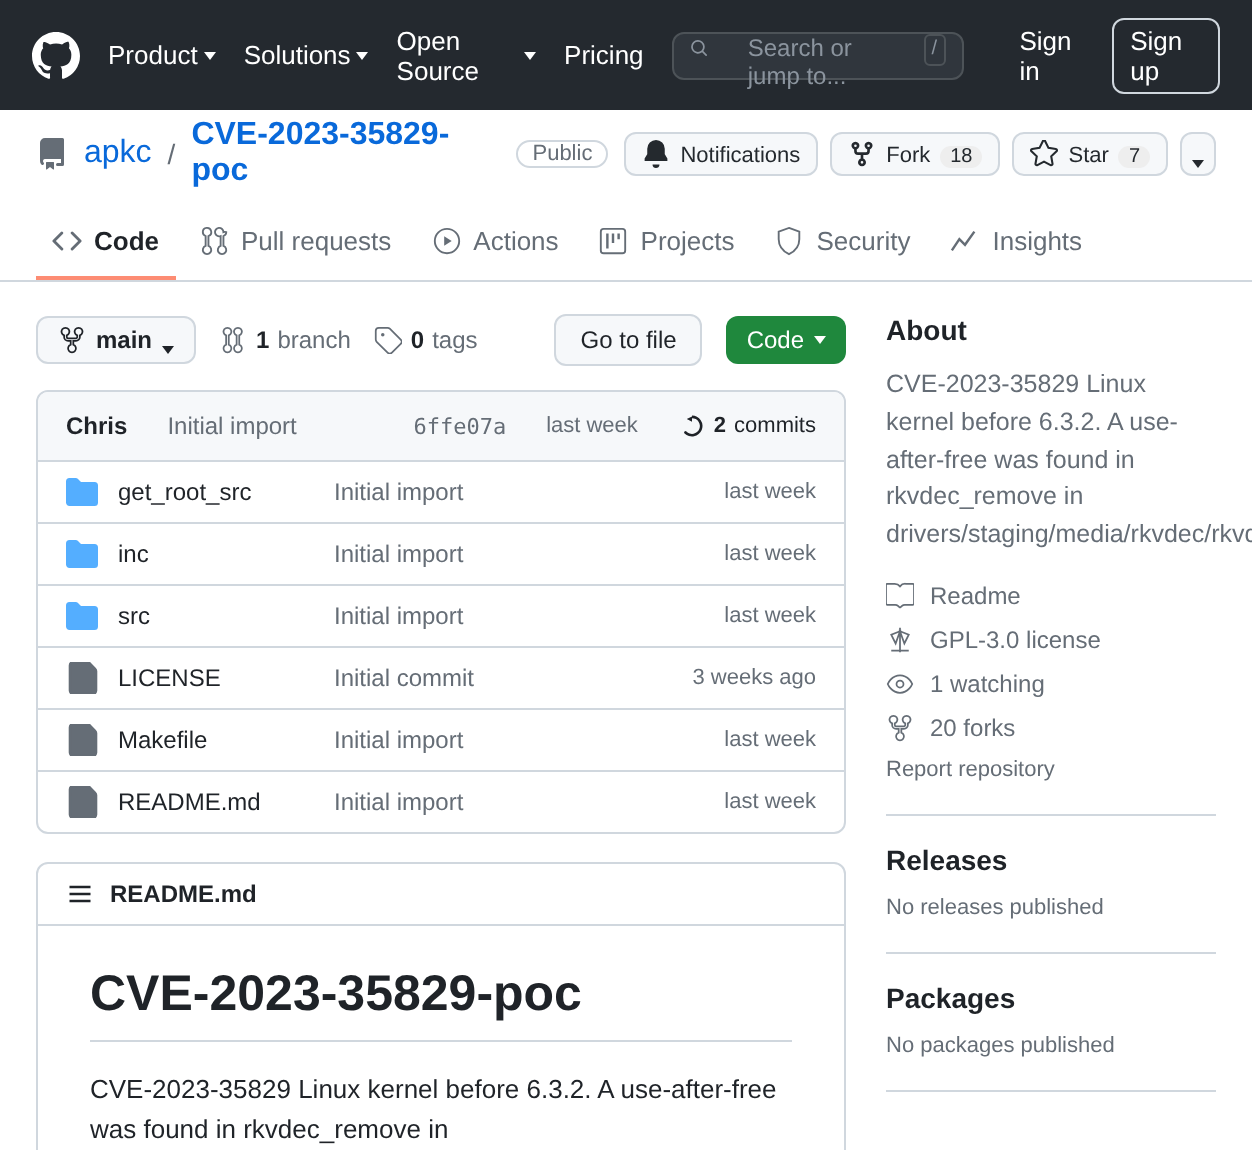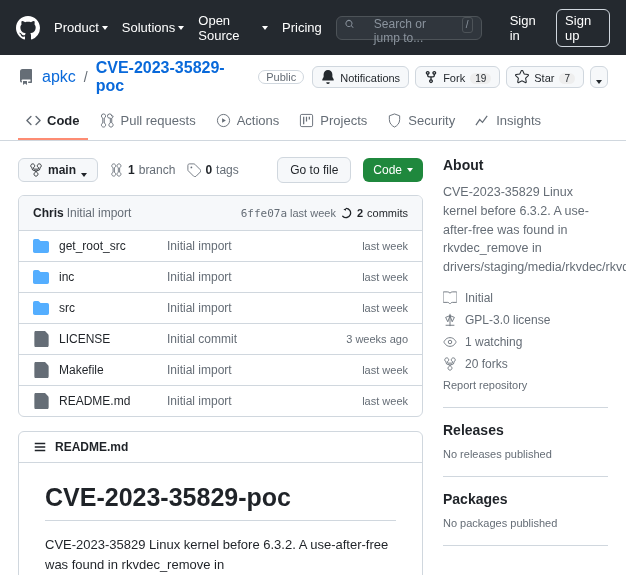--- a/index.html
+++ b/index.html
@@ -43,21 +43,21 @@
 .branchbar{display:flex;align-items:center;gap:12px;margin-bottom:12px;font-size:12px}
 .branch-btn{border:1px solid #d0d7de;border-radius:6px;padding:4px 10px;display:flex;align-items:flex-end;gap:5px;background:#f6f8fa;font-weight:600}
 .stat{color:#656d76;display:flex;align-items:center;gap:4px}
 .stat b{color:#1f2328}
 .branchbar .sp{flex:1}
 .gofile{border:1px solid #d0d7de;border-radius:6px;padding:5px 12px;font-size:12px;font-weight:500;background:#f6f8fa}
 .codebtn{background:#1f883d;color:#fff;border-radius:6px;padding:5px 10px;font-size:12px;font-weight:500;display:flex;align-items:center;gap:5px}
 
 
 .filebox{border:1px solid #d0d7de;border-radius:6px;overflow:hidden}
-.filehead{background:#f6f8fa;padding:10px 14px;display:flex;align-items:center;gap:3px;font-size:12px;border-bottom:1px solid #d0d7de}
+.filehead{background:#f6f8fa;padding:10px 14px;display:flex;align-items:center;gap:20px;font-size:12px;border-bottom:1px solid #d0d7de}
 .commit-msg{color:#656d76}
 .filehead .sp{flex:1}
 .sha{font-family:ui-monospace,monospace;color:#656d76;font-size:11px}
 .ago{color:#656d76;font-size:11px}
 .commits{display:flex;align-items:center;gap:4px;font-size:11px;color:#1f2328}
 .row{display:flex;align-items:center;padding:7px 14px;border-bottom:1px solid #d0d7de;font-size:12px;gap:10px}
 .row:last-child{border-bottom:none}
 .row .ficon{width:16px;color:#656d76}
 .row .ficon.dir{color:#54aeff}
 .row .fname{width:98px;color:#1f2328}
@@ -128,21 +128,21 @@
       <svg width="14" height="14" viewBox="0 0 16 16">
           <path d="M8 16a2 2 0 001.985-1.75c.017-.137-.097-.25-.235-.25h-3.5c-.138 0-.252.113-.235.25A2 2 0 008 16zM3 5a5 5 0 0110 0v2.947c0 .05.015.098.042.14L14.5 10.5v1.5h-13v-1.5l1.458-2.413A.25.25 0 003 7.947V5z"></path>
         </svg>
       <span>Notifications</span>
     </div>
     <div class="btn">
       <svg width="14" height="14" viewBox="0 0 16 16">
           <path d="M5 5.372v.878c0 .414.336.75.75.75h4.5a.75.75 0 00.75-.75v-.878a2.25 2.25 0 111.5 0v.878a2.25 2.25 0 01-2.25 2.25h-1.5v2.128a2.251 2.251 0 11-1.5 0V8.5h-1.5A2.25 2.25 0 013.5 6.25v-.878a2.25 2.25 0 111.5 0zM5 3.25a.75.75 0 10-1.5 0 .75.75 0 001.5 0zm6.75.75a.75.75 0 100-1.5.75.75 0 000 1.5zm-3 8.75a.75.75 0 10-1.5 0 .75.75 0 001.5 0z"></path>
         </svg>
       <span>Fork</span>
-      <span class="count">19</span>
+      <span class="count">18</span>
     </div>
     <div class="btn">
       <svg width="14" height="14" viewBox="0 0 16 16">
           <path d="M8 .25a.75.75 0 01.673.418l1.882 3.815 4.21.612a.75.75 0 01.416 1.279l-3.046 2.97.719 4.192a.75.75 0 01-1.088.791L8 12.347l-3.766 1.98a.75.75 0 01-1.088-.79l.72-4.194L.818 6.374a.75.75 0 01.416-1.28l4.21-.611L7.327.668A.75.75 0 018 .25z" fill="none" stroke="currentColor" stroke-width="1.2"></path>
         </svg>
       <span>Star</span>
       <span class="count">7</span>
     </div>
     <div class="btn more">
         <span class="chev"></span>
@@ -307,21 +307,21 @@
     </div>
   </div>
 
   <div class="side">
     <h3>About</h3>
     <div class="desc">CVE-2023-35829 Linux kernel before 6.3.2. A use-after-free was found in rkvdec_remove in drivers/staging/media/rkvdec/rkvdec.c.</div>
     <div class="meta">
         <svg viewBox="0 0 16 16">
           <path d="M0 1.75A.75.75 0 01.75 1h4.253c1.227 0 2.317.59 3 1.501A3.744 3.744 0 0111.006 1h4.245a.75.75 0 01.75.75v10.5a.75.75 0 01-.75.75h-4.507a2.25 2.25 0 00-1.591.659l-.622.621a.75.75 0 01-1.06 0l-.622-.621A2.25 2.25 0 005.258 13H.75a.75.75 0 01-.75-.75V1.75z" fill="none" stroke="currentColor"></path>
         </svg>
-        <span>Initial</span>
+        <span>Readme</span>
       </div>
     <div class="meta">
         <svg viewBox="0 0 16 16">
           <path d="M8 1v14M3 14h10M8 3l-5 2 2.5 5L8 3zm0 0l5 2-2.5 5L8 3z" fill="none" stroke="currentColor"></path>
         </svg>
         <span>GPL-3.0 license</span>
       </div>
     <div class="meta">
         <svg viewBox="0 0 16 16">
           <path d="M8 3C3 3 1 8 1 8s2 5 7 5 7-5 7-5-2-5-7-5z" fill="none" stroke="currentColor"></path>

